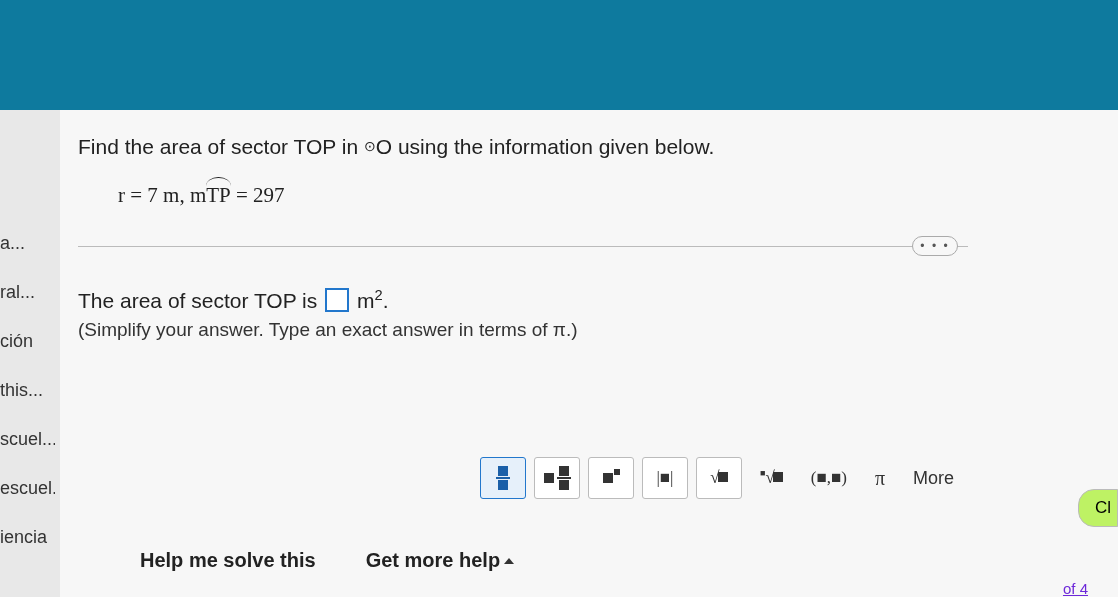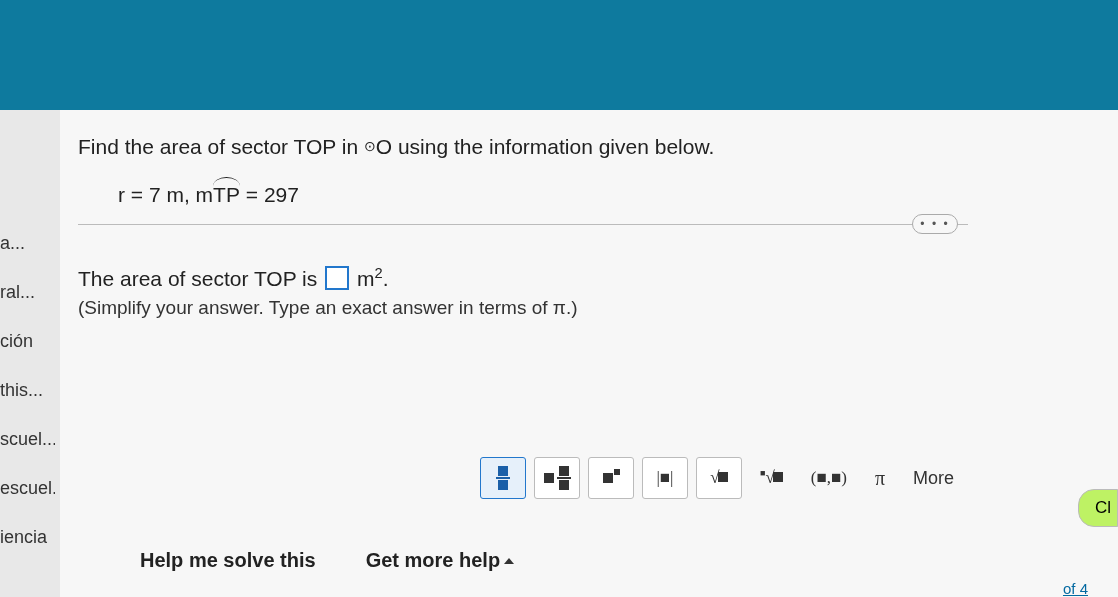--- a/index.html
+++ b/index.html
@@ -49,21 +49,22 @@
     margin-bottom: 24px;
   }
   .circle-sym {
     font-size: 14px;
     vertical-align: 3px;
   }
   .given {
     font-size: 21px;
     color: #222;
     margin-left: 40px;
-    margin-bottom: 17px;
+    margin-bottom: 38px;
+    font-family: Liberation Serif, serif;
   }
   .arc {
     position: relative;
     display: inline-block;
   }
   .arc::before {
     content: "";
     position: absolute;
     top: -6px;
     left: 0;
@@ -207,21 +208,21 @@
     border-radius: 16px 0 0 16px;
     padding: 8px 6px 8px 16px;
     font-size: 17px;
     cursor: pointer;
   }
   .footer-count {
     position: absolute;
     right: 30px;
     bottom: 0;
     font-size: 15px;
-    color: #0369a1;
+    color: #6d28d9;
     text-decoration: underline;
   }
   sup { font-size: 0.7em; }
 </style>
 </head>
 <body>
 
 <div class="top-banner"></div>
 
 <div class="sidebar">

